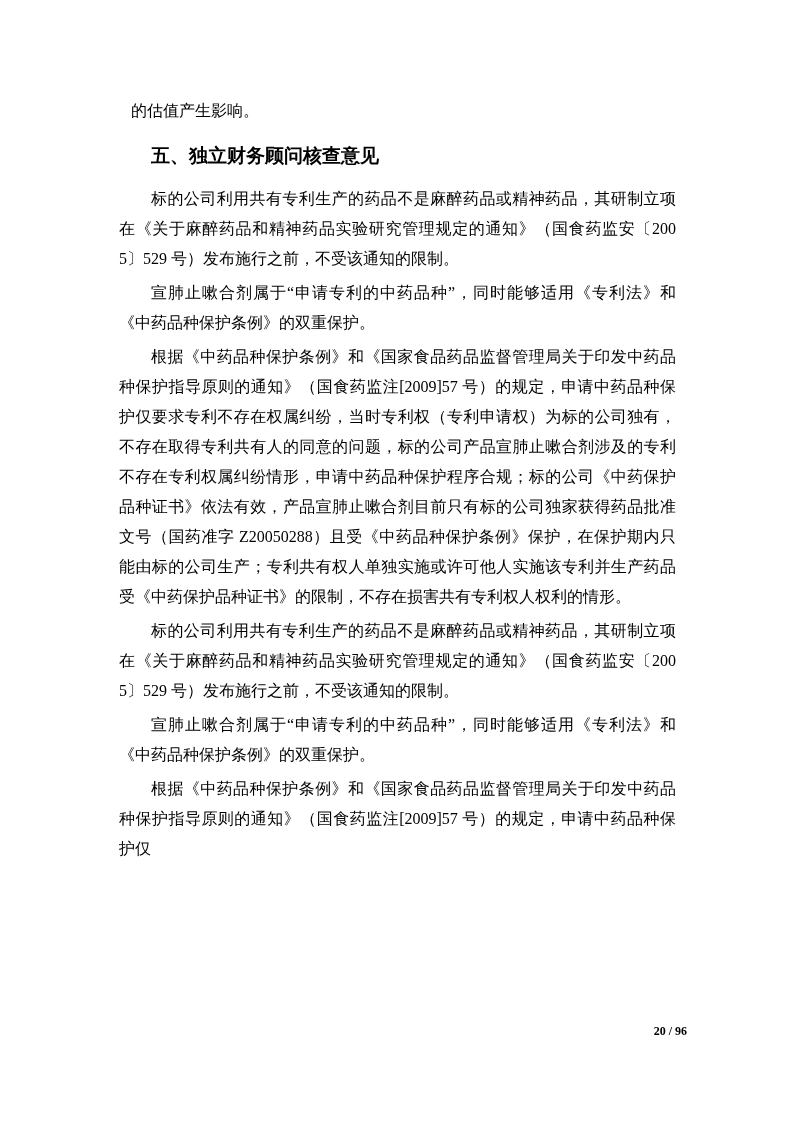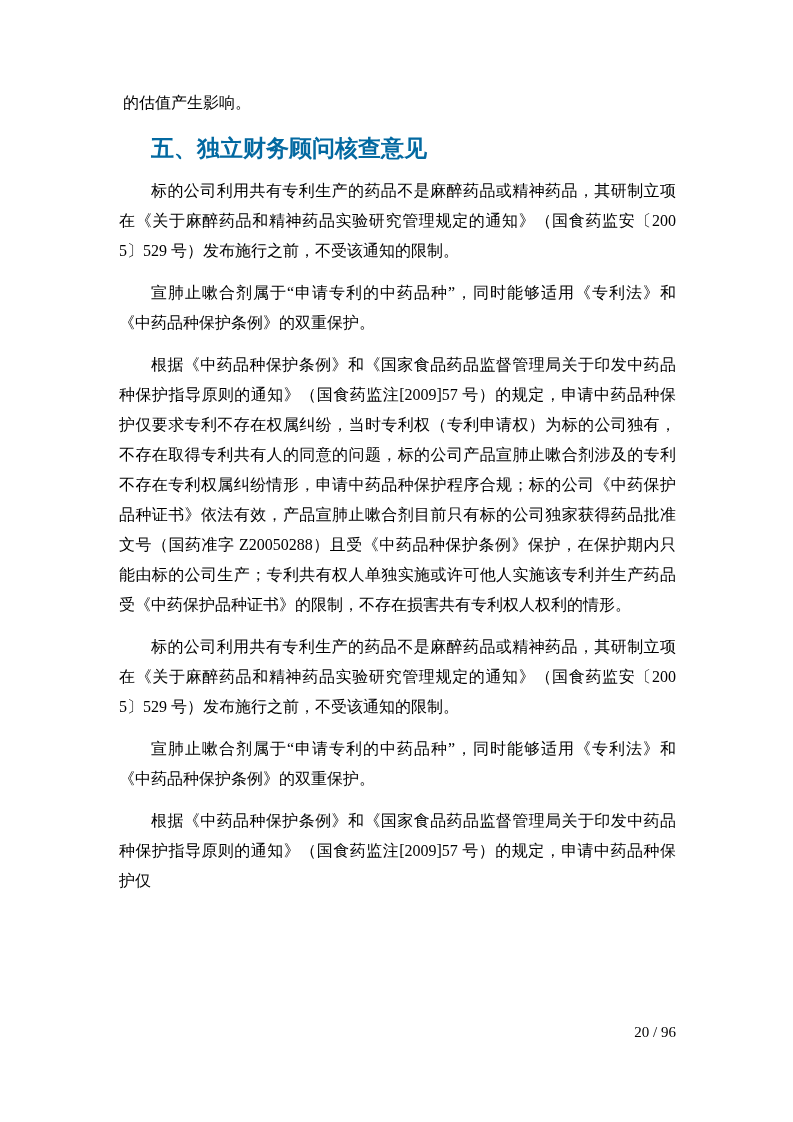--- a/index.html
+++ b/index.html
@@ -16,43 +16,43 @@
     font-family: "Liberation Serif", "DejaVu Serif", serif;
     box-sizing: border-box;
     padding: 84px 117px 0 119px;
     overflow: hidden;
   }
   .body-text {
     font-size: 16px;
     line-height: 30px;
     text-align: justify;
     text-justify: inter-ideograph;
-    margin: 12px 0;
+    margin: 4px 0;
     text-indent: 32px;
     word-break: break-all;
   }
   .continuation {
     text-indent: 0;
-    margin: 4px;
+    margin: 12px;
   }
   .section-heading {
-    font-size: 23px;
+    font-size: 19px;
     font-weight: bold;
     line-height: 30px;
     margin: 15px 0 13px 0;
     padding-left: 32px;
     font-family: "Liberation Sans", "DejaVu Sans", sans-serif;
-    color: #0369a1;
+    color: #000000;
   }
   .page-footer {
     position: absolute;
     top: 1024px;
-    right: 117px;
-    font-size: 15px;
-    font-weight: normal;
+    right: 106px;
+    font-size: 12px;
+    font-weight: bold;
     font-family: "Liberation Serif", "DejaVu Serif", serif;
     color: #000000;
   }
 </style>
 </head>
 <body>
 
 <div class="page">
 
   <p class="body-text continuation">的估值产生影响。</p>

